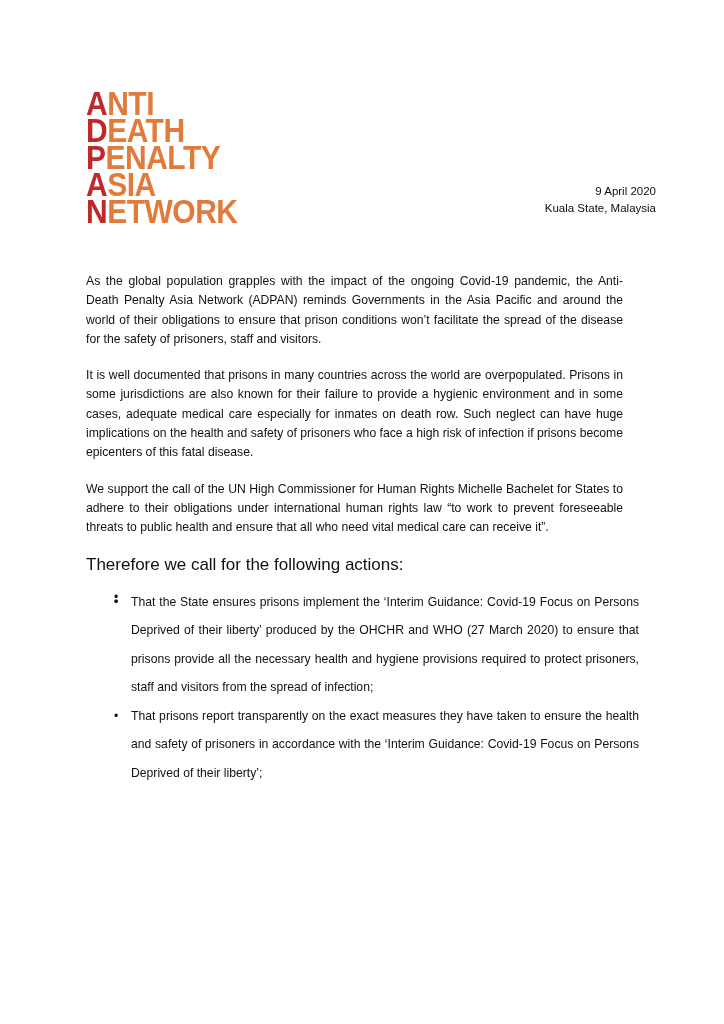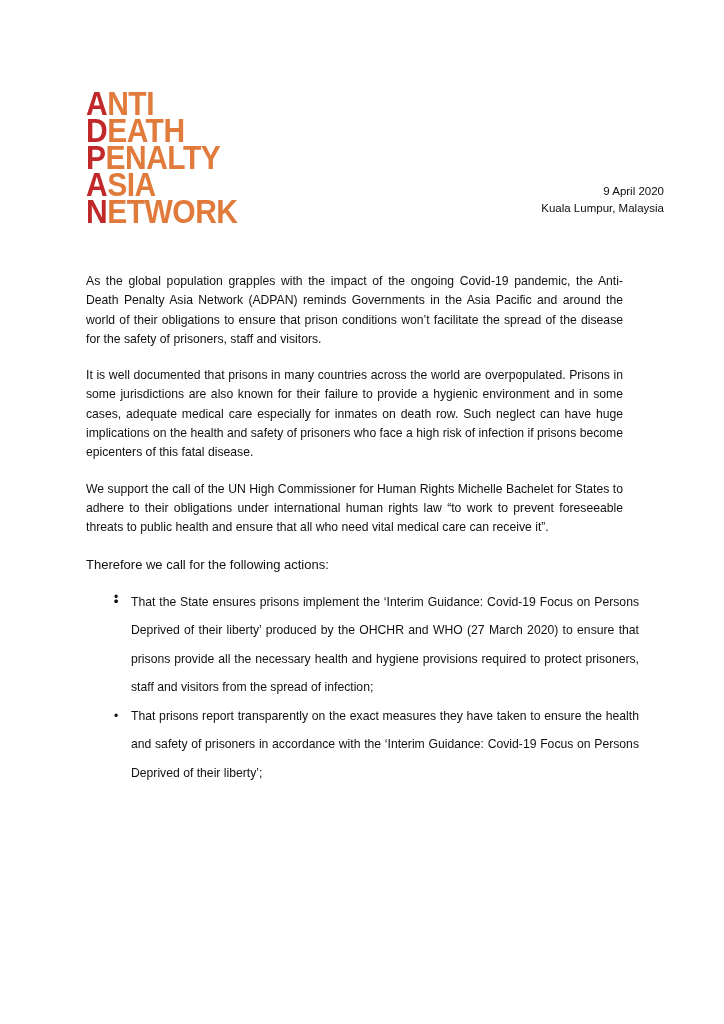--- a/index.html
+++ b/index.html
@@ -83,21 +83,21 @@
     display: inline-block;
     width: 100%;
   }
   .doc-title .tline.last:after {
     display: none;
   }
 
   
   .dateline {
     position: absolute;
-    right: 60px;
+    right: 68px;
     top: 183px;
     text-align: right;
     font-size: 11.5px;
     line-height: 17px;
     font-weight: bold;
     color: #0d0d0d;
   }
   .dateline span {
     display: block;
     font-weight: normal;
@@ -116,21 +116,21 @@
     font-size: 12.2px;
     line-height: 19.3px;
     text-align: justify;
     text-align-last: left;
     color: #111111;
     hyphens: none;
   }
 
   p.lead-in {
     margin: 0 0 14px 0;
-    font-size: 13px;
+    font-size: 17px;
     line-height: 19.3px;
     text-align: left;
     color: #111111;
   }
 
   ul.actions {
     list-style: none;
     margin: 0;
     padding: 0;
   }
@@ -172,21 +172,21 @@
       <span class="logo-line"><span class="lead">A</span><span class="rest">NTI</span></span>
       <span class="logo-line"><span class="lead">D</span><span class="rest">EATH</span></span>
       <span class="logo-line"><span class="lead">P</span><span class="rest">ENALTY</span></span>
       <span class="logo-line"><span class="lead">A</span><span class="rest">SIA</span></span>
       <span class="logo-line"><span class="lead">N</span><span class="rest">ETWORK</span></span>
     </div>
 
 
     <div class="dateline">
       <span>9 April 2020</span>
-      <span>Kuala Lumpur, Malaysia</span>
+      <span>Kuala State, Malaysia</span>
     </div>
 
   </div>
 
   <div class="body-wrap">
 
     <p class="para">As the global population grapples with the impact of the ongoing Covid-19 pandemic, the Anti-Death Penalty Asia Network (ADPAN) reminds Governments in the Asia Pacific and around the world of their obligations to ensure that prison conditions won’t facilitate the spread of the disease for the safety of prisoners, staff and visitors.</p>
     <p class="para">It is well documented that prisons in many countries across the world are overpopulated. Prisons in some jurisdictions are also known for their failure to provide a hygienic environment and in some cases, adequate medical care especially for inmates on death row. Such neglect can have huge implications on the health and safety of prisoners who face a high risk of infection if prisons become epicenters of this fatal disease.</p>
     <p class="para">We support the call of the UN High Commissioner for Human Rights Michelle Bachelet for States to adhere to their obligations under international human rights law “to work to prevent foreseeable threats to public health and ensure that all who need vital medical care can receive it”.</p>
 

